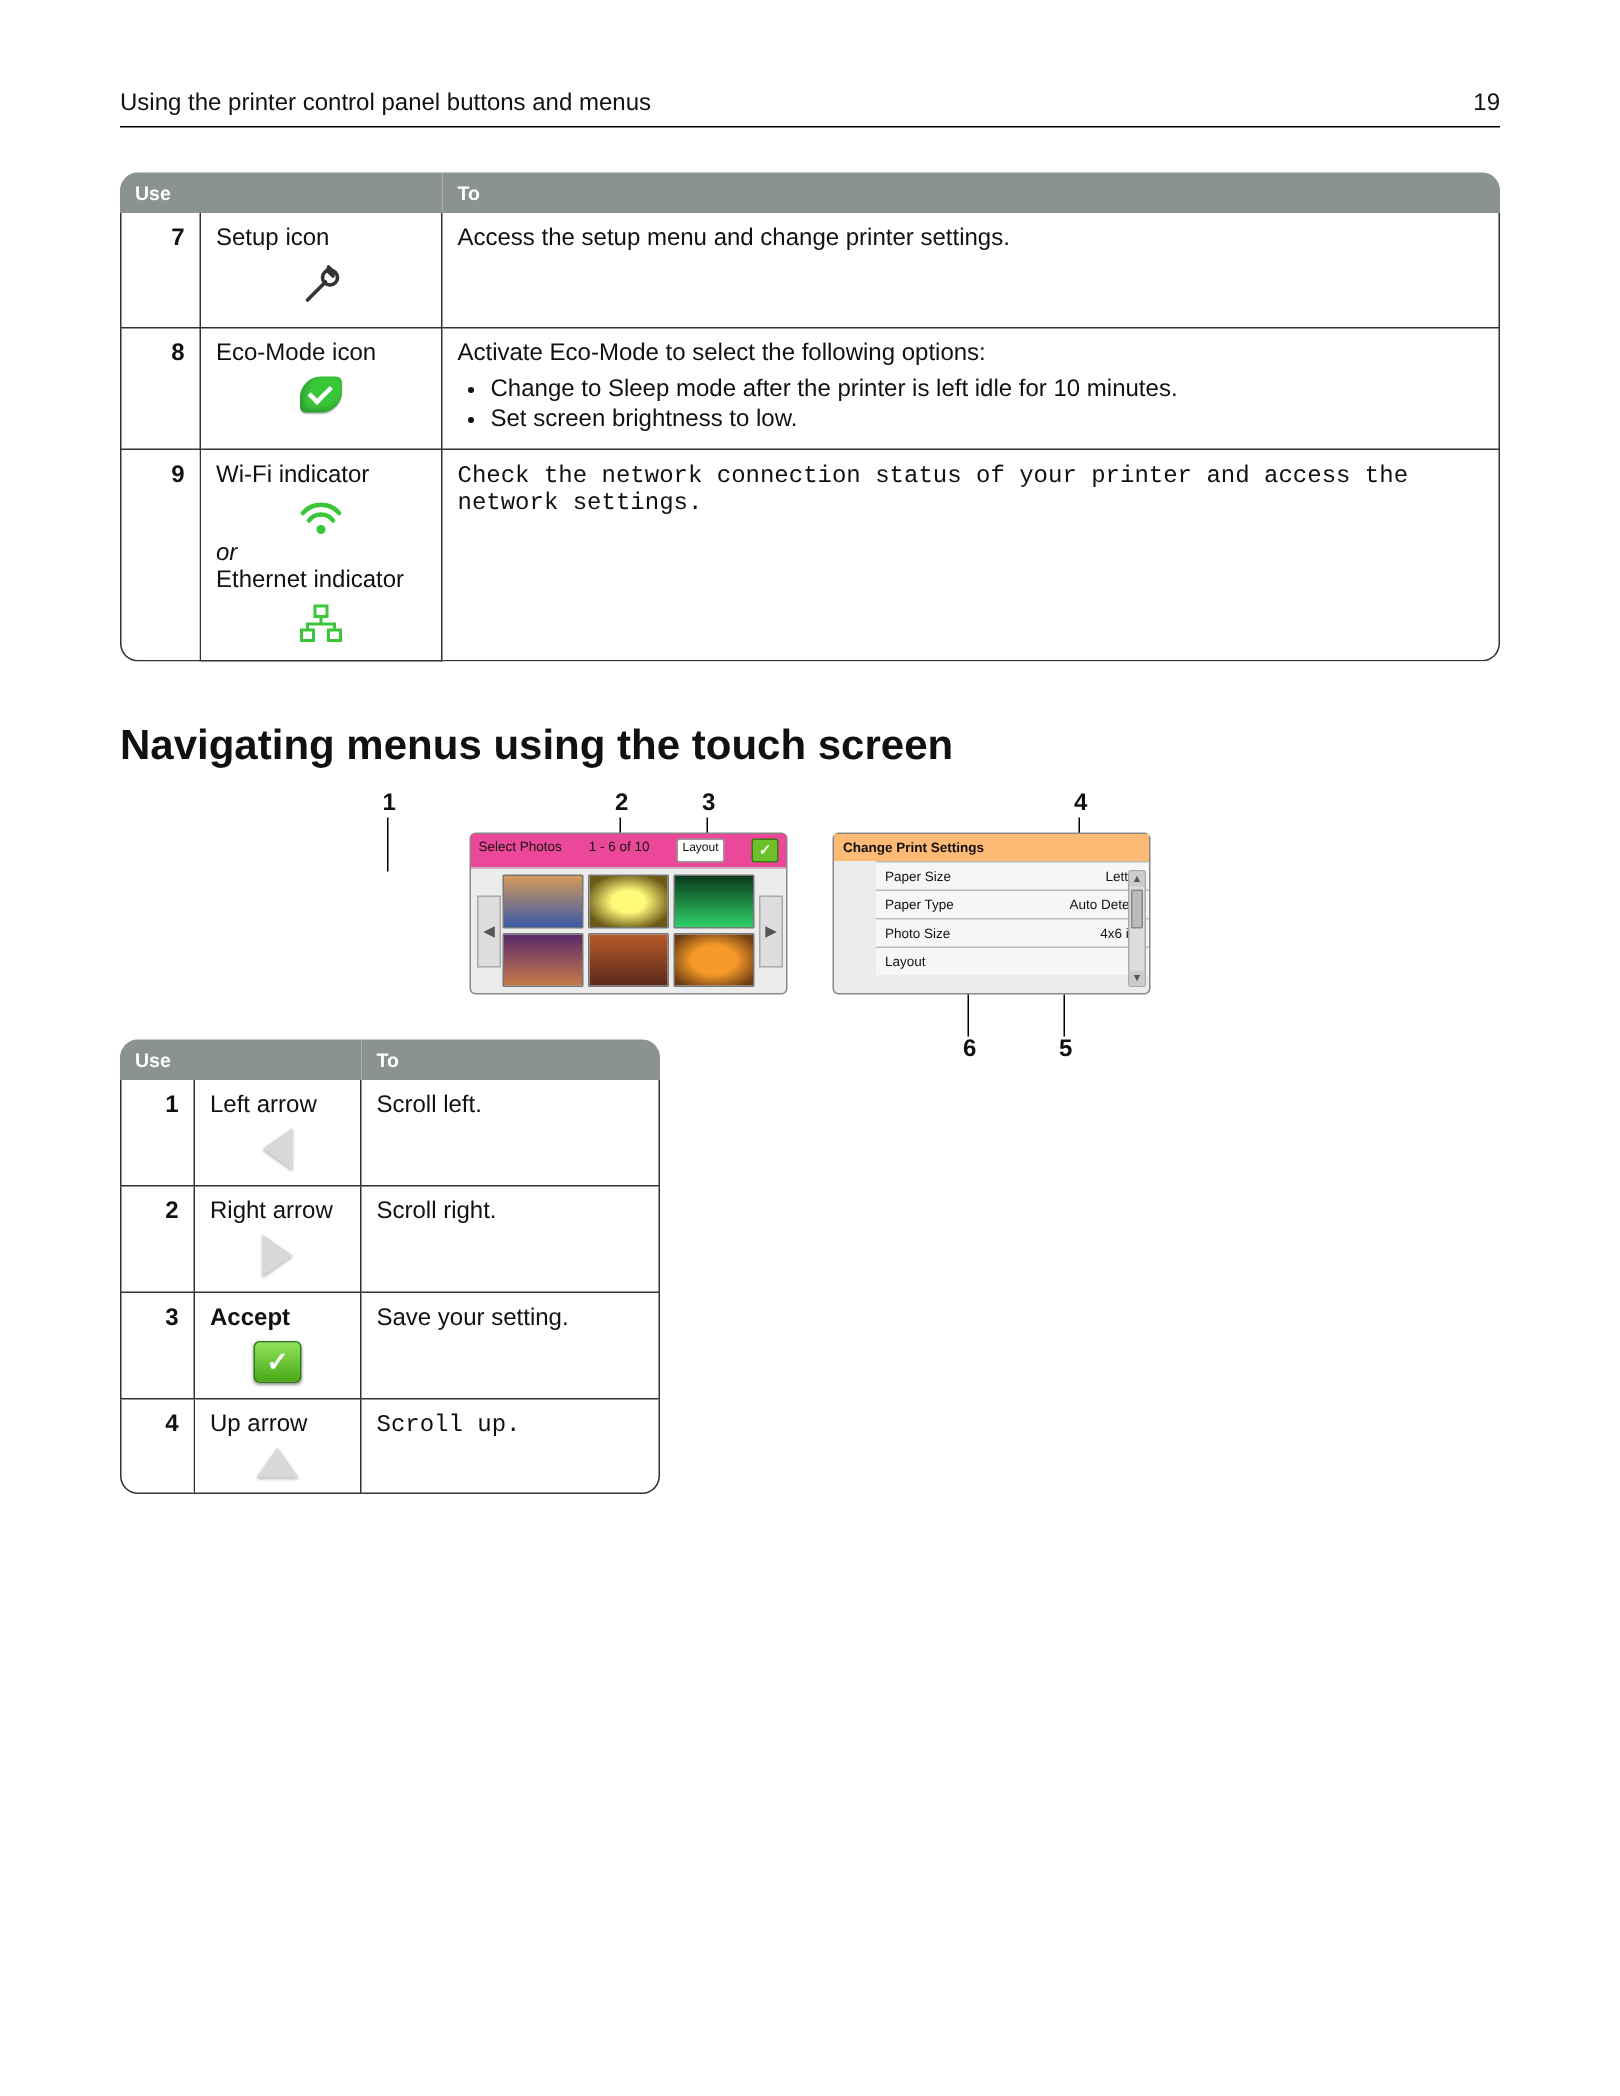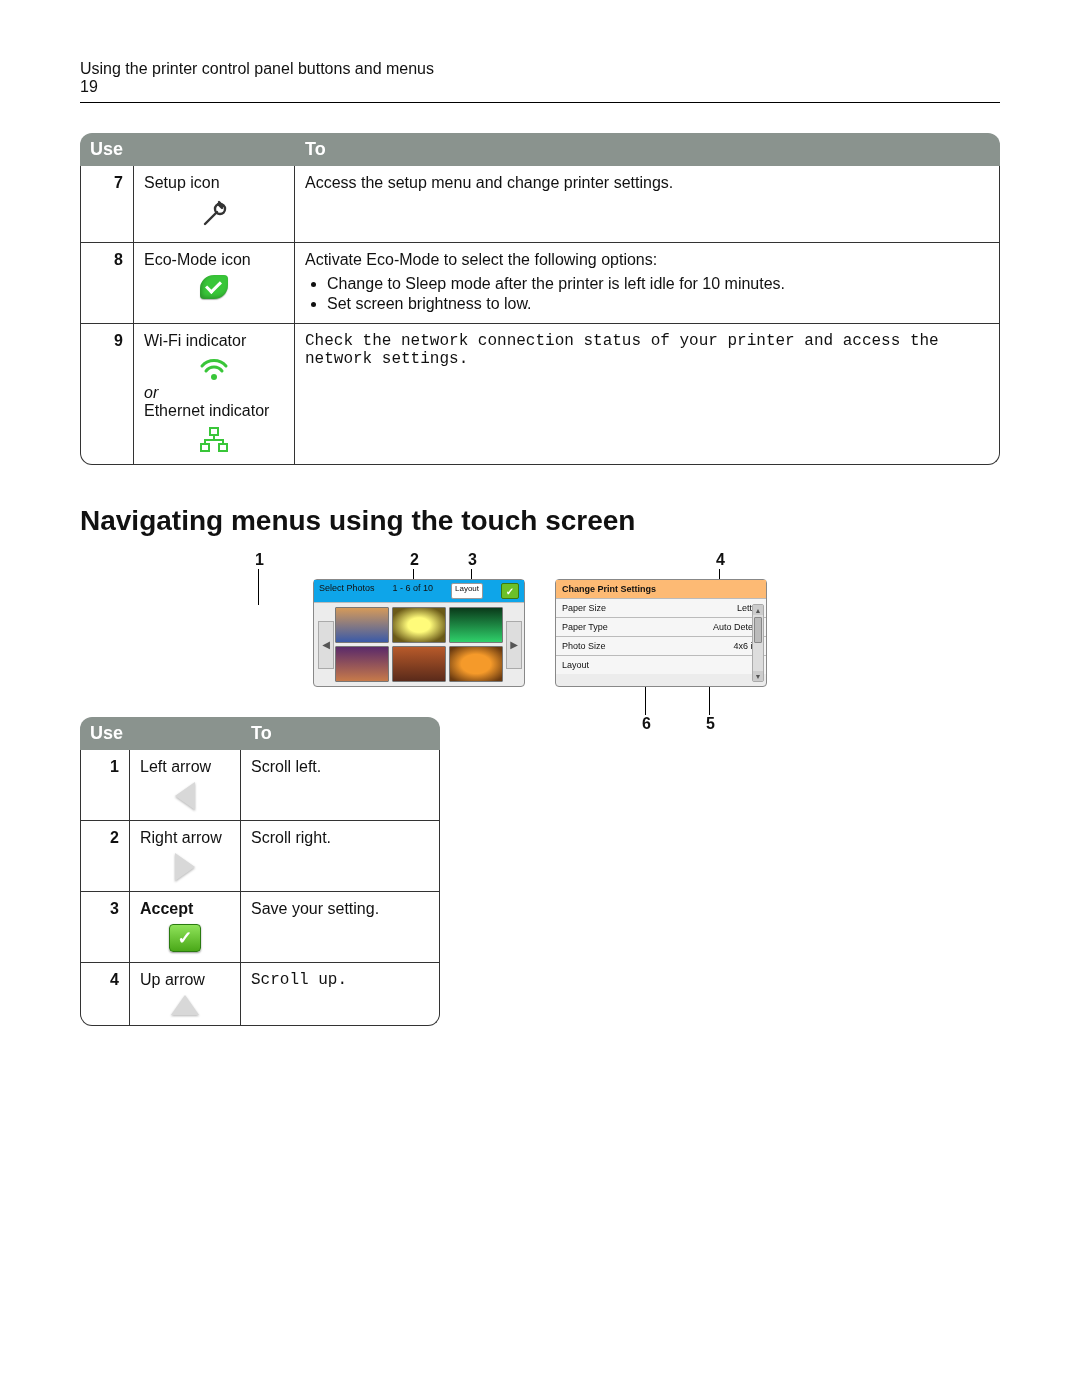--- a/index.html
+++ b/index.html
@@ -10,40 +10,39 @@
     padding: 60px 80px;
     width: 1080px;
     box-sizing: border-box;
     background: #fff;
   }
   .header-line {
     display: flex;
     justify-content: space-between;
     font-size: 16px;
     margin-bottom: 6px;
-    flex-direction: column;
   }
   .header-rule {
     border: none;
     border-top: 1px solid #000;
     margin: 0 0 30px 0;
   }
   table.box {
     border-collapse: separate;
     border-spacing: 0;
     width: 100%;
     margin-bottom: 40px;
   }
   table.box th {
     background: #8a938e;
     color: #fff;
     font-weight: bold;
     text-align: left;
     padding: 6px 10px;
-    font-size: 18px;
+    font-size: 13px;
   }
   table.box th:first-child {
     border-top-left-radius: 12px;
   }
   table.box th:last-child {
     border-top-right-radius: 12px;
   }
   table.box td {
     border-right: 1px solid #333;
     border-bottom: 1px solid #333;
@@ -105,21 +104,21 @@
     border-radius: 4px;
     background: #ececec;
     font-size: 9px;
     position: relative;
   }
   .screen .titlebar {
     display: flex;
     justify-content: space-between;
     padding: 3px 5px;
     font-size: 9px;
-    background: #0ea5e9;
+    background: #ec4899;
     border-bottom: 1px solid #bbb;
   }
   .screen .layout-btn {
     font-size: 8px;
     padding: 0 3px;
     border: 1px solid #999;
     border-radius: 2px;
     background: #fff;
   }
   .accept-chip {
@@ -158,20 +157,21 @@
   .t5 { background: linear-gradient(#b85a2a, #5a2a1a); }
   .t6 { background: radial-gradient(#f59a2a 40%, #6a3a10 90%); }
 
   .settings-row {
     border-top: 1px solid #bbb;
     background: #f6f6f6;
     padding: 4px 6px;
     display: flex;
     justify-content: space-between;
     font-size: 9px;
+    margin-left: 28px;
   }
   .settings-title {
     font-weight: bold;
     padding: 4px 6px;
     font-size: 9px;
     background: #fdba74;
   }
   .scrollbar {
     position: absolute;
     right: 2px; top: 24px; bottom: 4px;

